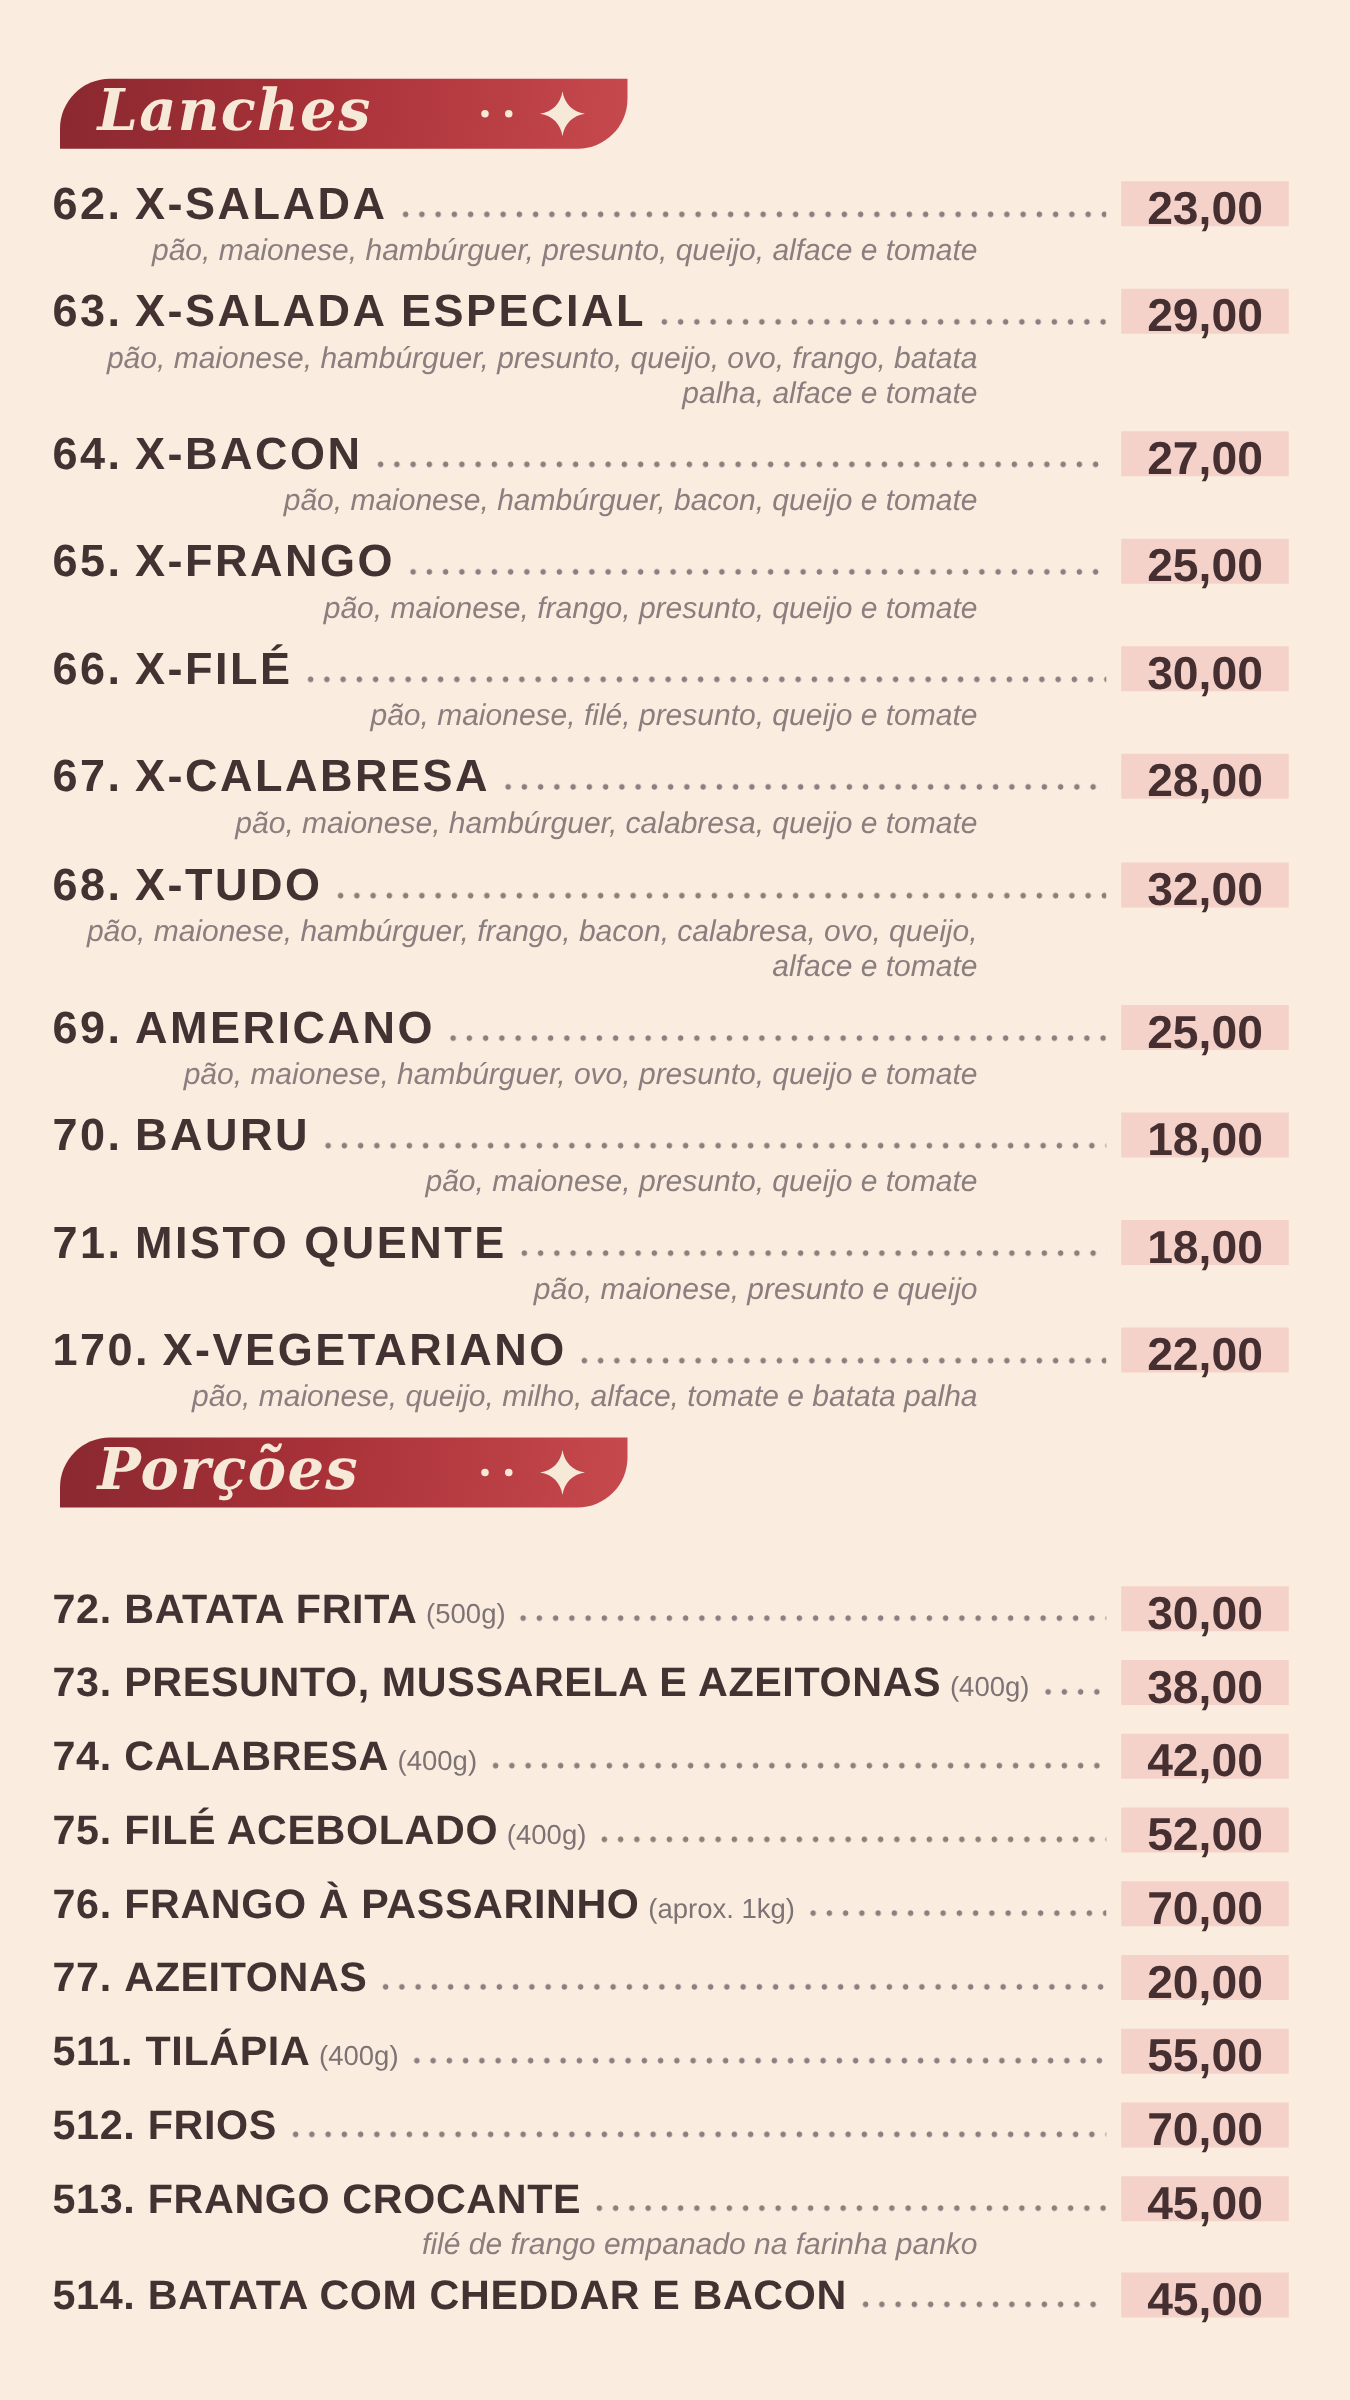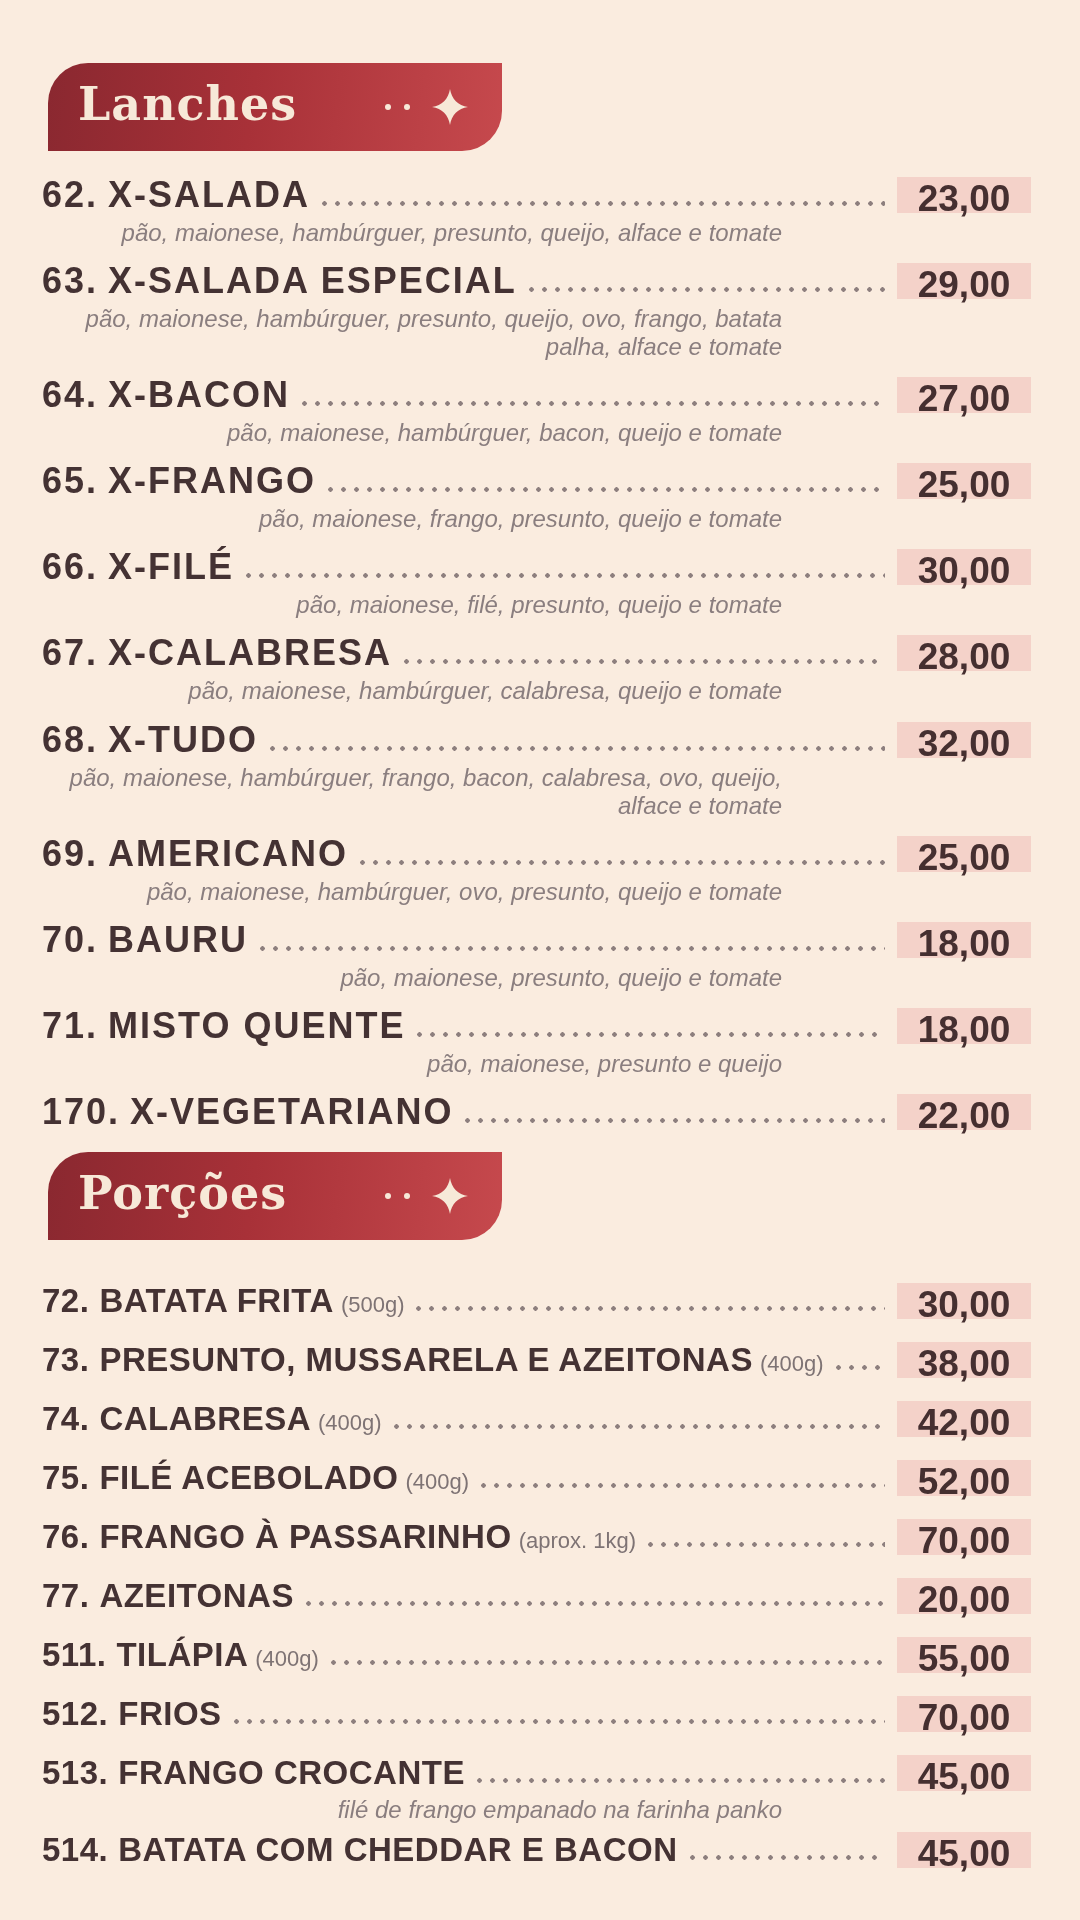--- a/index.html
+++ b/index.html
@@ -21,26 +21,27 @@
     background:var(--bg);
     font-family:"Liberation Sans","DejaVu Sans",sans-serif;
     overflow:hidden;
   }
   .page{
     width:1080px;height:1920px;
     padding:63px 49px 20px 42px;
   }
   
   .banner{
-    width:454px;height:88px;
+    width:454px;height:56px;
     margin-left:6px;
     display:flex;align-items:center;
     background:linear-gradient(97deg,var(--red-dark) 0%,var(--red-mid) 45%,var(--red-light) 100%);
     border-radius:40px 0 40px 0;
     padding:0 34px 0 30px;
+    font-style:italic;
   }
   .banner-title{
     font-family:"DejaVu Serif","Liberation Serif",serif;
     font-weight:700;
     font-size:46px;
     line-height:1;
     padding-bottom:6px;
     color:var(--cream);
     letter-spacing:1px;
   }
@@ -50,21 +51,21 @@
   }
   .banner-deco .bdot{
     width:6px;height:6px;border-radius:50%;
     background:var(--cream);
   }
   .banner-deco .sparkle{
     width:36px;height:36px;margin-left:9px;
     display:block;
   }
   .section-lanches .banner{margin-bottom:22px;}
-  .section-porcoes .banner{margin-top:18px;margin-bottom:40px;gap:40px;}
+  .section-porcoes .banner{margin-top:18px;margin-bottom:60px;gap:40px;}
   
   .item{margin-bottom:12px;}
   .section-porcoes .item{margin-bottom:17px;}
   .section-porcoes .item:has(.desc){margin-bottom:5px;}
   .row{
     display:flex;align-items:center;min-height:44px;
   }
   .section-porcoes .row{min-height:42px;}
   .ttl{
     white-space:nowrap;flex:0 0 auto;
@@ -207,20 +208,21 @@
       <span class="price">18,00</span>
     </div>
     <div class="desc">pão, maionese, presunto e queijo</div>
   </div>
         <div class="item">
     <div class="row">
       <span class="ttl"><span class="num">170.</span><span class="nm">X-VEGETARIANO</span></span>
       <span class="dots"></span>
       <span class="price">22,00</span>
     </div>
+    <div class="desc">pão, maionese, queijo, milho, alface, tomate e batata palha</div>
   </div>
       </div>
   </section>
 
   <section class="section-porcoes">
     <header class="banner">
       <span class="banner-title">Porções</span>
       <span class="banner-deco">
         <span class="bdot"></span>
         <span class="bdot"></span>

